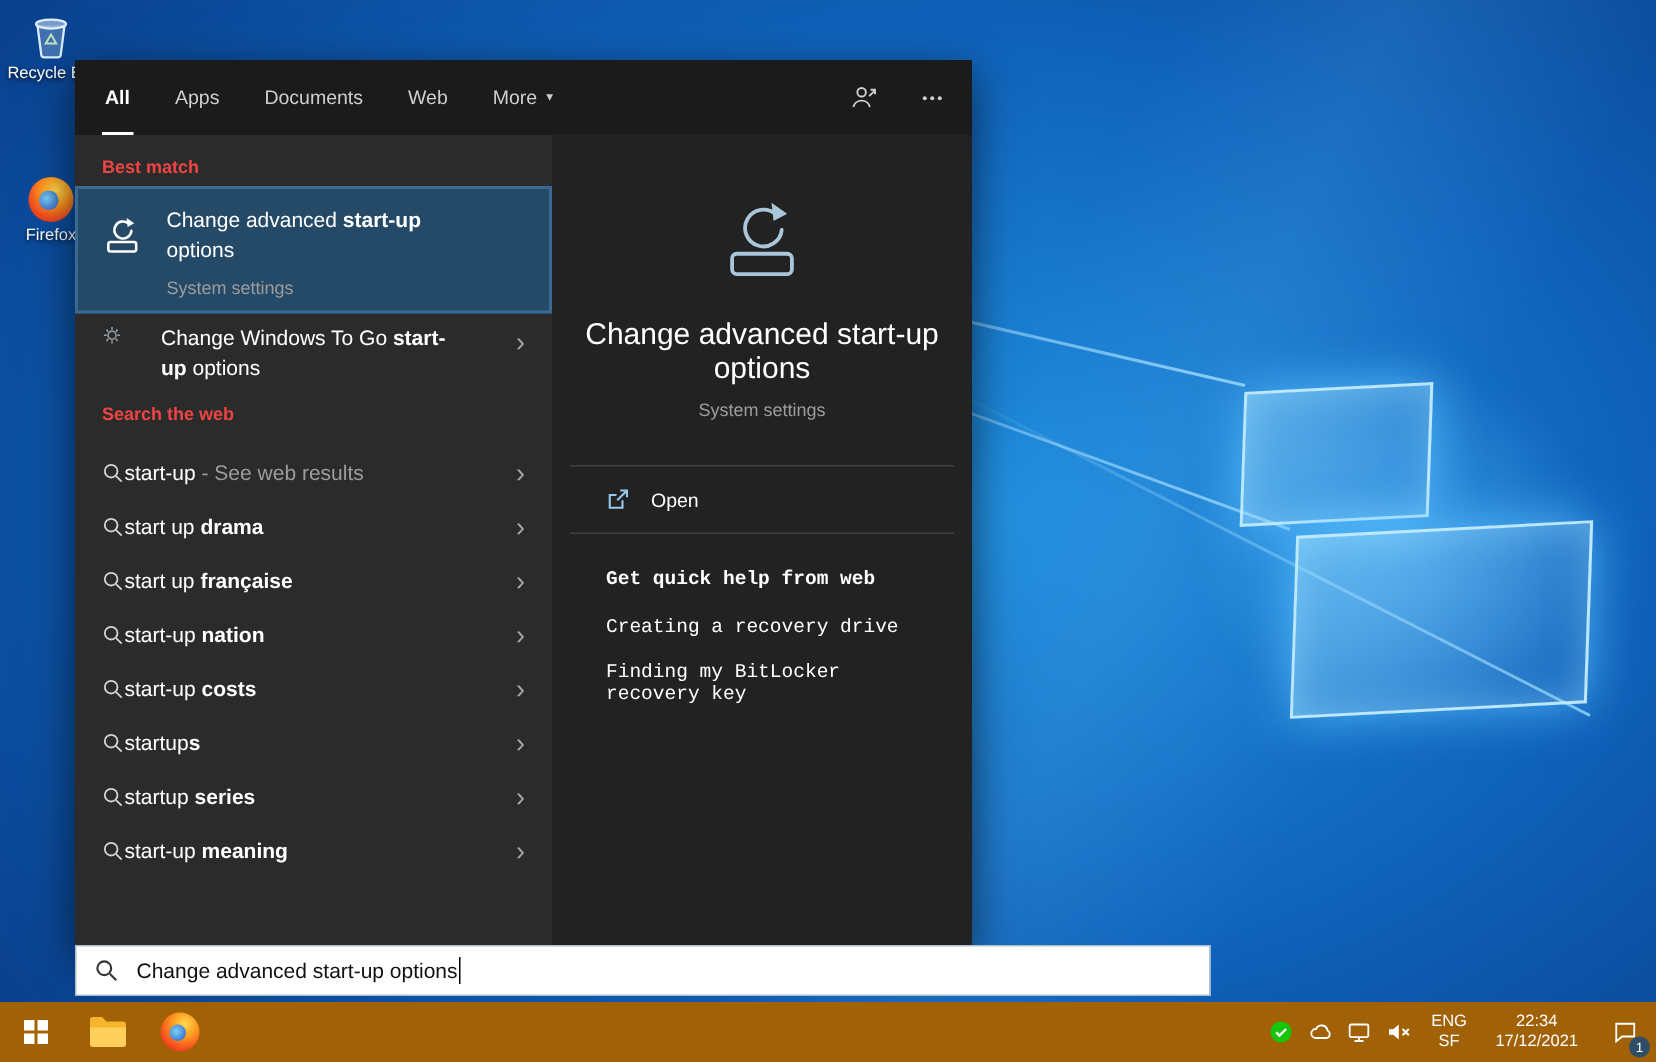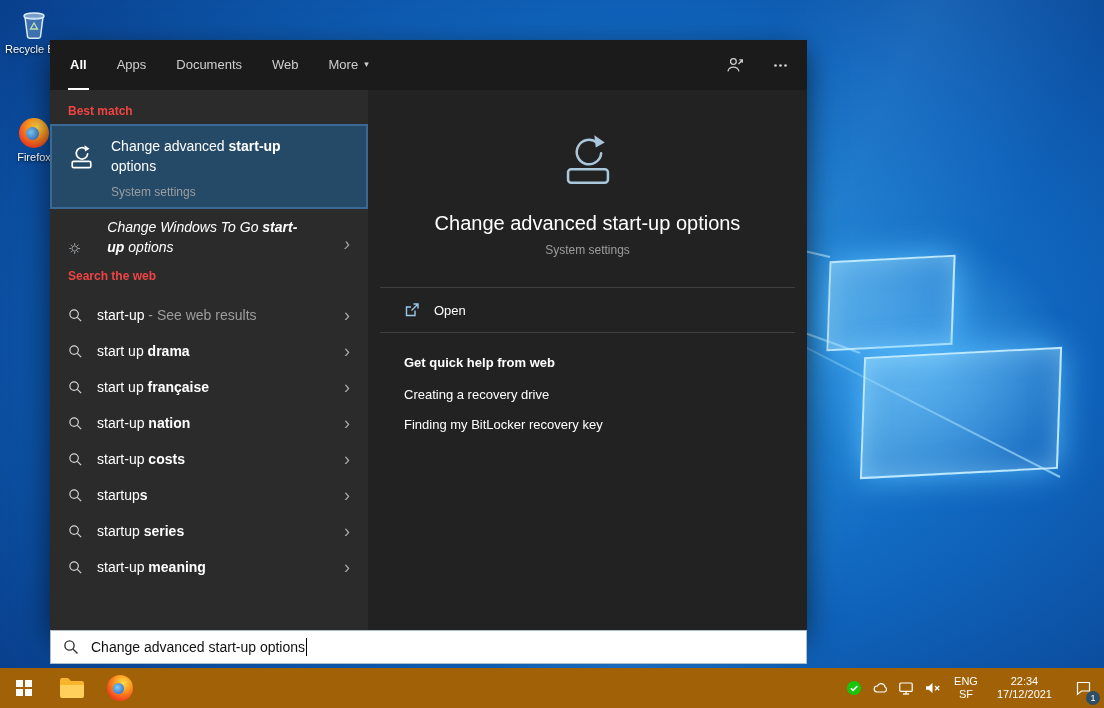--- a/index.html
+++ b/index.html
@@ -31,57 +31,57 @@
   .desk-icon{position:absolute;width:64px;text-align:center;color:#fff;font-size:11px;
     text-shadow:0 1px 3px rgba(0,0,0,.85);cursor:pointer;z-index:1;}
   .desk-icon svg{display:block;margin:0 auto 3px;}
   .di-recycle{left:2px;top:8px;}
   .di-firefox{left:2px;top:118px;}
   .ff-orb{width:30px;height:30px;border-radius:50%;margin:0 auto 3px;position:relative;
     background:radial-gradient(circle at 62% 30%, #ffdb4d 0%, #ff9a1f 35%, #f4481f 70%, #c22a12 100%);}
   .ff-orb::after{content:"";position:absolute;left:7px;top:9px;width:13px;height:13px;border-radius:50%;
     background:radial-gradient(circle at 40% 40%, #7bd0f5, #2a57c4);}
   
-  .panel{position:absolute;left:50px;top:40px;width:757px;height:590px;background:#222;
+  .panel{position:absolute;left:50px;top:40px;width:598px;height:590px;background:#222;
     box-shadow:0 10px 28px rgba(0,0,0,.6);display:flex;flex-direction:column;color:#fff;z-index:10;}
   .tabs-bar{height:50px;min-height:50px;background:#1b1b1b;display:flex;align-items:stretch;
     padding-left:18px;position:relative;}
   .tab{display:flex;align-items:center;padding:0 2px;margin-right:26px;font-size:13px;color:#cfcfcf;
     border-bottom:2px solid transparent;cursor:pointer;}
   .tab.active{color:#fff;font-weight:700;border-bottom-color:#fff;}
   .tab .caret{margin-left:6px;font-size:9px;color:#cfcfcf;}
   .topbar-icons{position:absolute;right:18px;top:0;height:100%;display:flex;align-items:center;gap:28px;}
   .topbar-btn{cursor:pointer;display:flex;align-items:center;}
   .pbody{flex:1;display:flex;min-height:0;}
   .left{width:318px;min-width:318px;background:#2b2b2b;padding-top:8px;box-sizing:border-box;}
   .right{flex:1;background:#222;display:flex;flex-direction:column;}
   .section-header{padding:6px 18px;font-size:12px;font-weight:700;color:#ef4444;}
   .best-tile{background:#254a68;border:2px solid #3a6a93;min-height:84px;box-sizing:border-box;
     padding:10px 14px 8px 16px;display:flex;gap:16px;align-items:flex-start;cursor:pointer;}
   .tile-icon{margin-top:8px;flex:none;}
   .best-title{font-size:14px;line-height:20px;max-width:215px;}
   .best-sub{font-size:12px;color:#9d9d9d;margin-top:9px;}
   .b{font-weight:700;}
-  .settings-item{display:flex;align-items:flex-end;gap:26px;min-height:54px;box-sizing:border-box;
-    padding:6px 8px 6px 18px;cursor:pointer;font-style:italic;}
+  .settings-item{display:flex;align-items:flex-start;gap:26px;min-height:54px;box-sizing:border-box;
+    padding:6px 8px 6px 18px;cursor:pointer;}
   .settings-item .txt{font-size:14px;line-height:20px;max-width:205px;}
   .chev{margin-left:auto;color:#a6a6a6;font-size:18px;line-height:1;padding:4px 10px;cursor:pointer;}
   .web-list{margin-top:8px;}
-  .web-item{display:flex;align-items:center;gap:14px;height:36px;padding:0 8px 0 18px;
+  .web-item{display:flex;align-items:center;height:36px;padding:0 8px 0 18px;
     font-size:14px;cursor:pointer;}
   .web-item svg{flex:none;}
   .note{color:#9d9d9d;}
   
   .detail-icon{margin:42px auto 0;display:block;flex:none;}
   .detail-title{font-size:20px;font-weight:400;text-align:center;margin-top:22px;}
   .detail-sub{font-size:12px;color:#9d9d9d;text-align:center;margin-top:8px;}
   .divider{border-top:1px solid #3f3f3f;margin:0 12px;}
   .d1{margin-top:30px;}
   .open-row{display:flex;align-items:center;gap:14px;padding:0 36px;height:44px;font-size:13px;cursor:pointer;}
-  .help{padding:22px 36px 0;}
+  .help{padding:22px 36px 0;font-family:Liberation Mono, monospace;}
   .help-header{font-size:13px;font-weight:700;margin-bottom:17px;}
   .help-link{font-size:13px;margin-bottom:15px;cursor:pointer;}
   
   .searchbox{position:absolute;left:50px;top:630px;width:757px;height:34px;background:#fff;
     border:1px solid #aebfcc;box-sizing:border-box;display:flex;align-items:center;padding:0 12px;
     z-index:11;}
   .searchbox svg{margin-right:12px;flex:none;}
   .search-text{font-size:14px;color:#111;white-space:pre;}
   .caret-bar{width:1px;height:18px;background:#000;margin-left:1px;animation:blink 1s steps(1) infinite;}
   @keyframes blink{50%{opacity:0;}}

